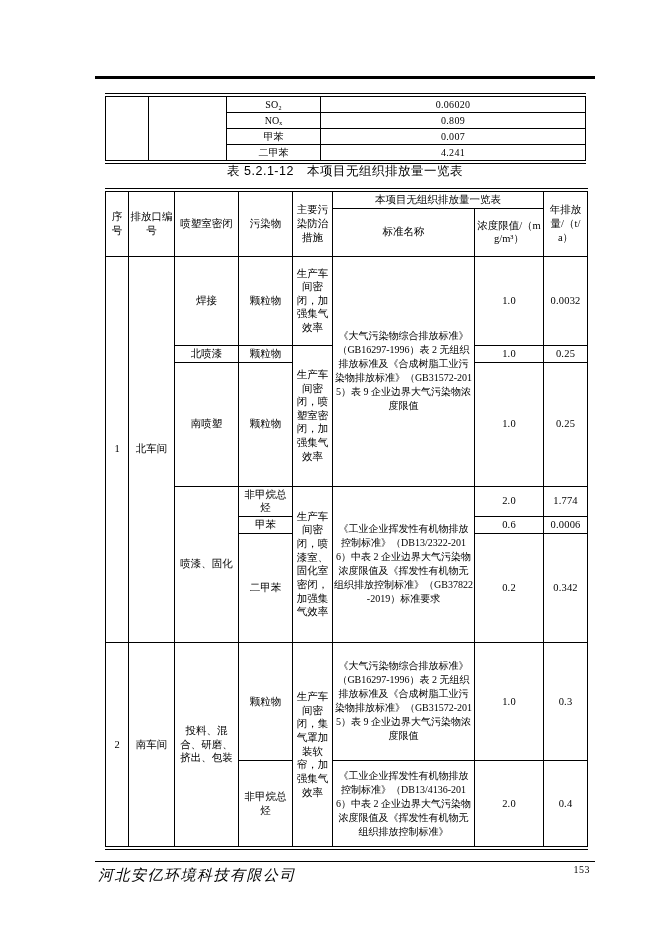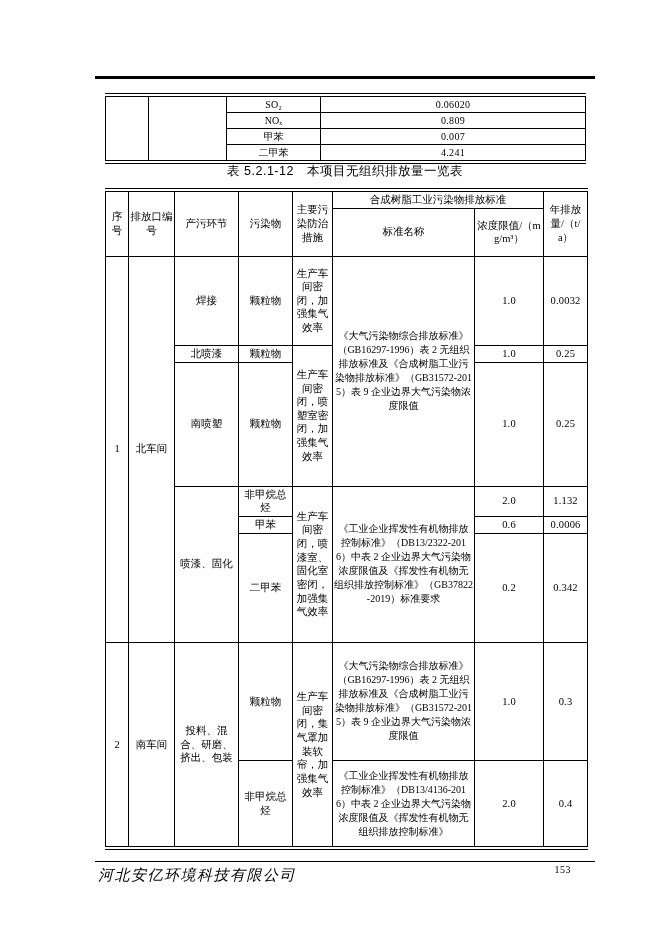--- a/index.html
+++ b/index.html
@@ -47,21 +47,21 @@
   .main-table td{padding:1px;}
   .std{line-height:1.4;font-size:10px;}
   .num{letter-spacing:.2px;}
 
   
   .footer-rule{position:absolute;left:0;top:861px;width:500px;height:1px;background:#000;}
   .doc-footer{
     position:absolute;left:3px;top:866px;font-size:15px;letter-spacing:1.5px;font-style:italic;
   }
   .page-num{
-    position:absolute;right:24px;top:864px;font-size:10px;letter-spacing:.5px;
+    position:absolute;right:5px;top:864px;font-size:10px;letter-spacing:.5px;
   }
 </style>
 </head>
 <body>
 
 <div class="content">
 
   <div class="header-rule"></div>
 
   <table class="prev-table">
@@ -104,24 +104,24 @@
       <col style="width:40px">
         <col style="width:142px">
         <col style="width:69px">
         <col style="width:44px">
     </colgroup>
 
     <tbody>
         <tr style="height:16px">
       <td rowspan="2">序号</td>
       <td rowspan="2">排放口编号</td>
-      <td rowspan="2">产污环节</td>
+      <td rowspan="2">喷塑室密闭</td>
       <td rowspan="2">污染物</td>
       <td rowspan="2">主要污染防治措施</td>
-      <td colspan="2">合成树脂工业污染物排放标准</td>
+      <td colspan="2">本项目无组织排放量一览表</td>
       <td rowspan="2">年排放量/（t/a）</td>
     </tr>
     <tr style="height:48px">
       <td>标准名称</td>
       <td>浓度限值/（mg/m³）</td>
     </tr>
 
     <tr style="height:89px">
       <td rowspan="6">1</td>
       <td rowspan="6">北车间</td>
@@ -144,21 +144,21 @@
       <td>颗粒物</td>
       <td class="num">1.0</td>
       <td class="num">0.25</td>
     </tr>
     <tr style="height:30px">
       <td rowspan="3">喷漆、固化</td>
       <td>非甲烷总烃</td>
       <td rowspan="3">生产车间密闭，喷漆室、固化室密闭，加强集气效率</td>
       <td rowspan="3" class="std">《工业企业挥发性有机物排放控制标准》（DB13/2322-2016）中表 2 企业边界大气污染物浓度限值及《挥发性有机物无组织排放控制标准》（GB37822-2019）标准要求</td>
       <td class="num">2.0</td>
-      <td class="num">1.132</td>
+      <td class="num">1.774</td>
     </tr>
     <tr style="height:17px">
       <td>甲苯</td>
       <td class="num">0.6</td>
       <td class="num">0.0006</td>
     </tr>
     <tr style="height:109px">
       <td>二甲苯</td>
       <td class="num">0.2</td>
       <td class="num">0.342</td>

